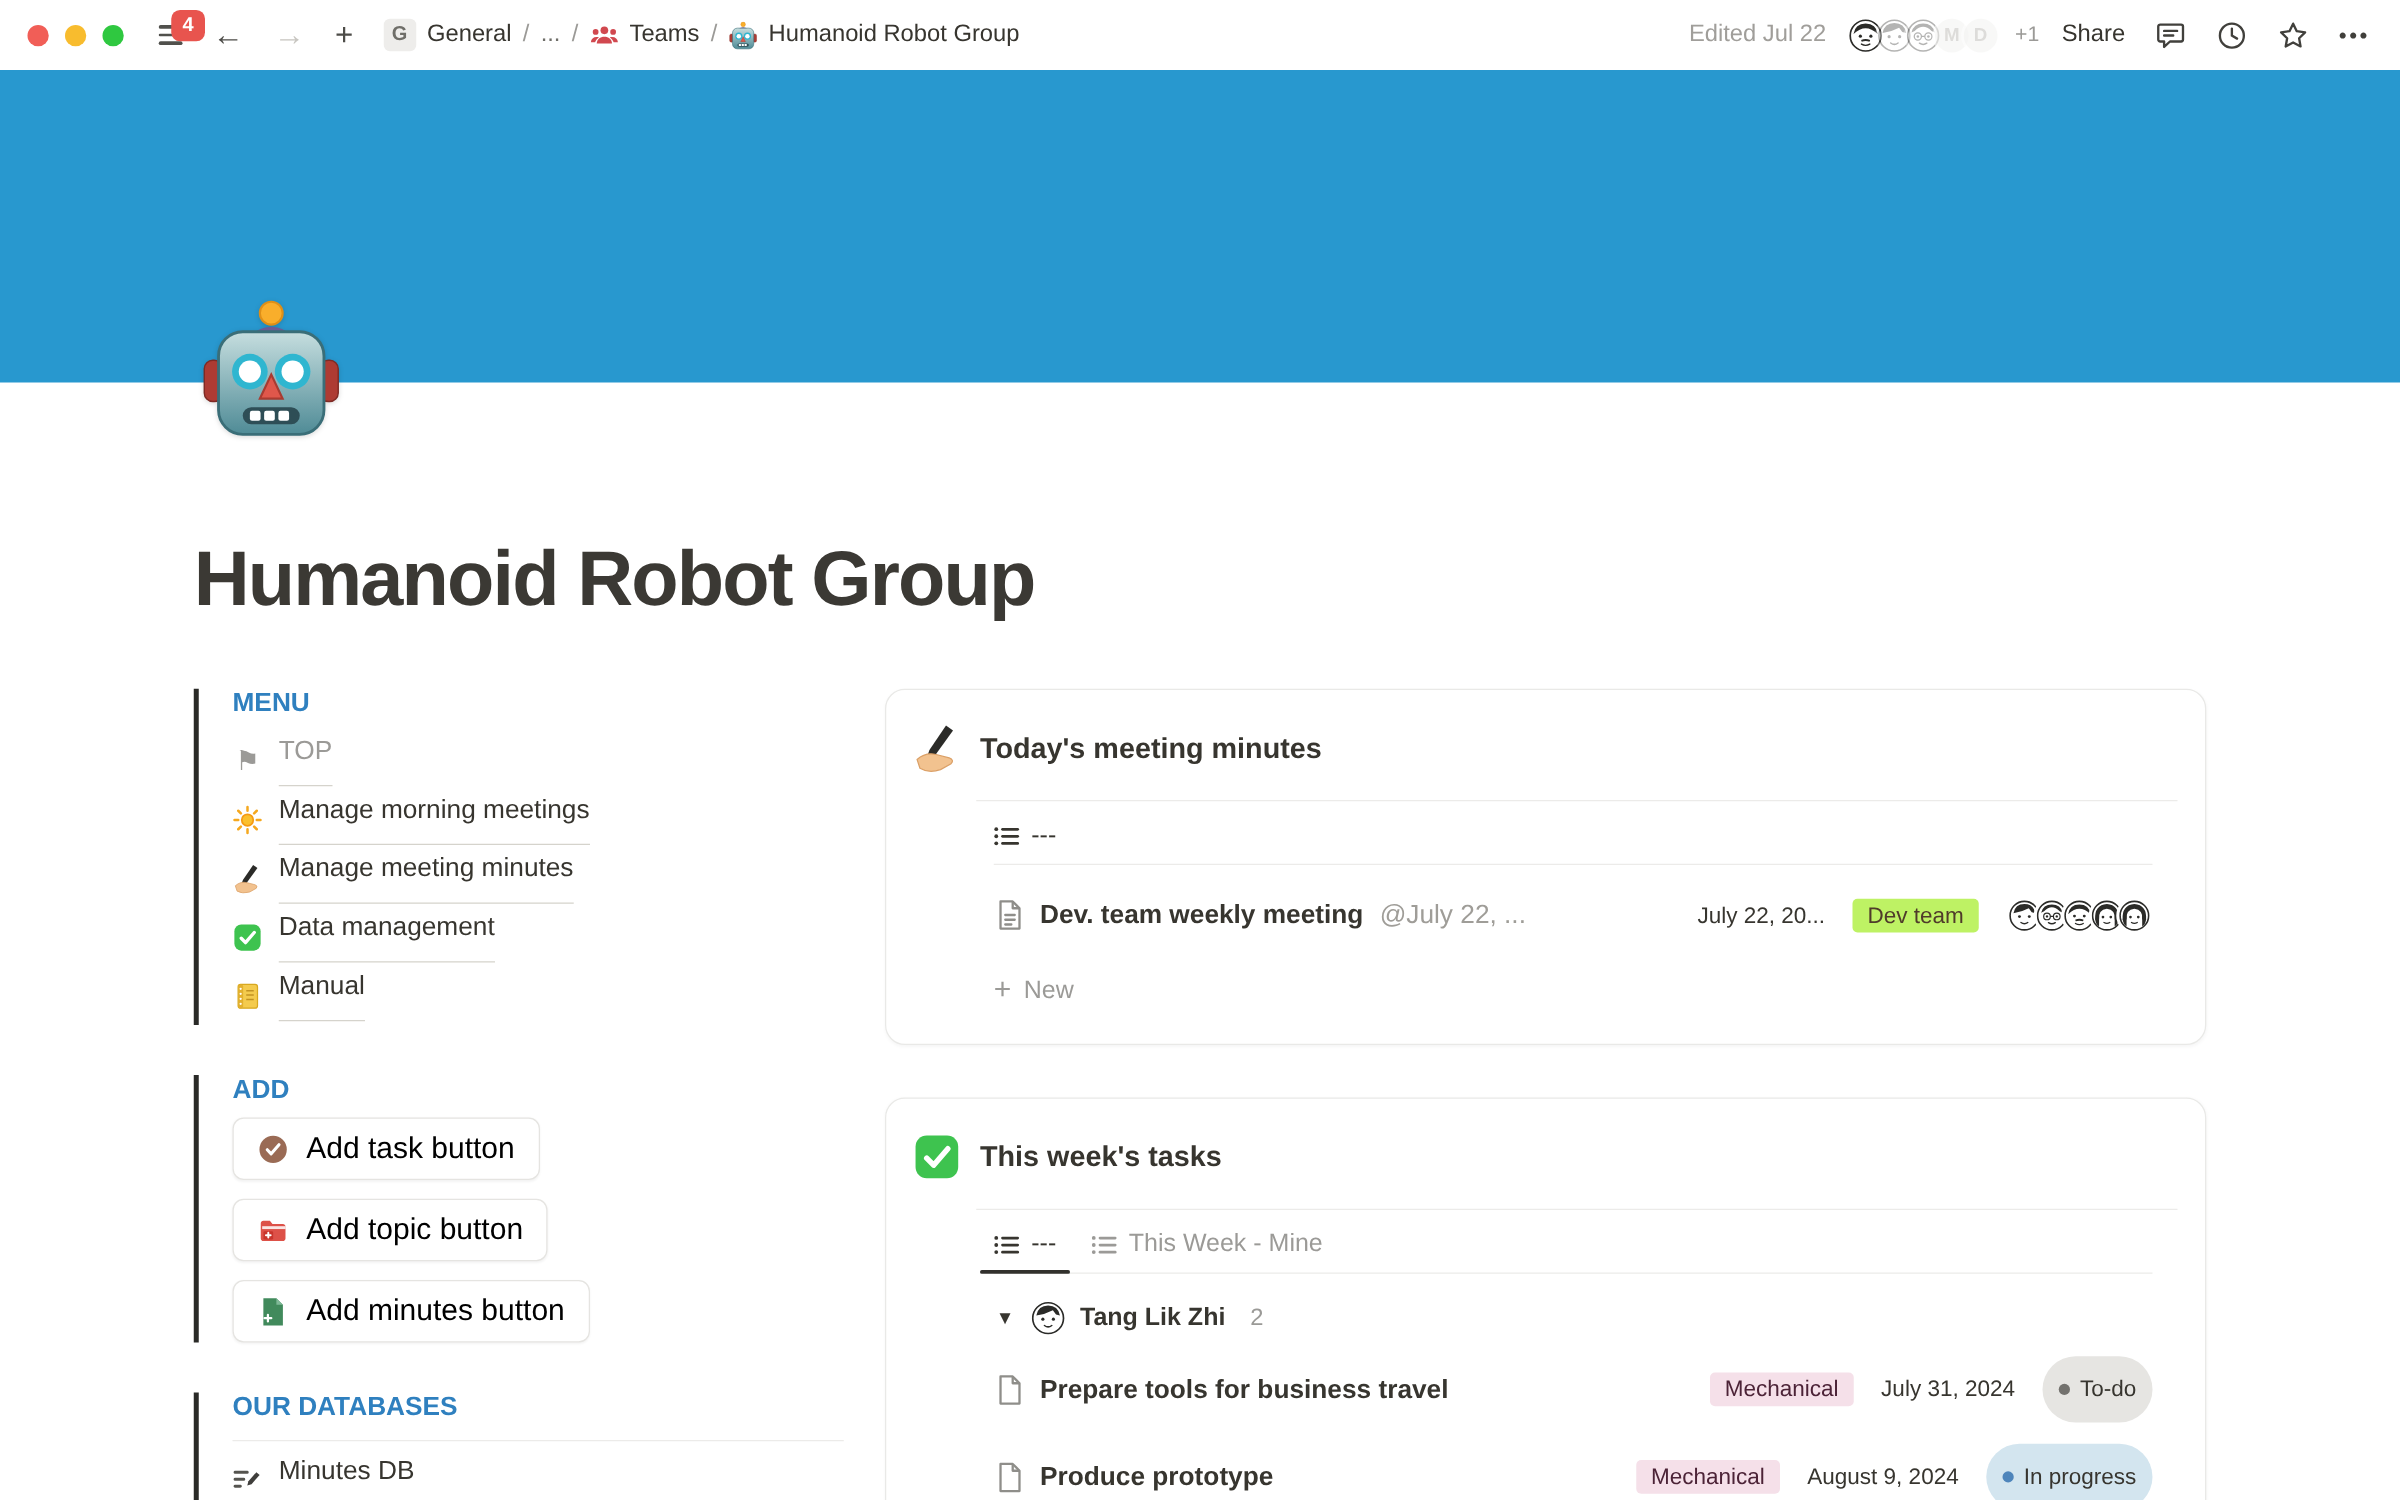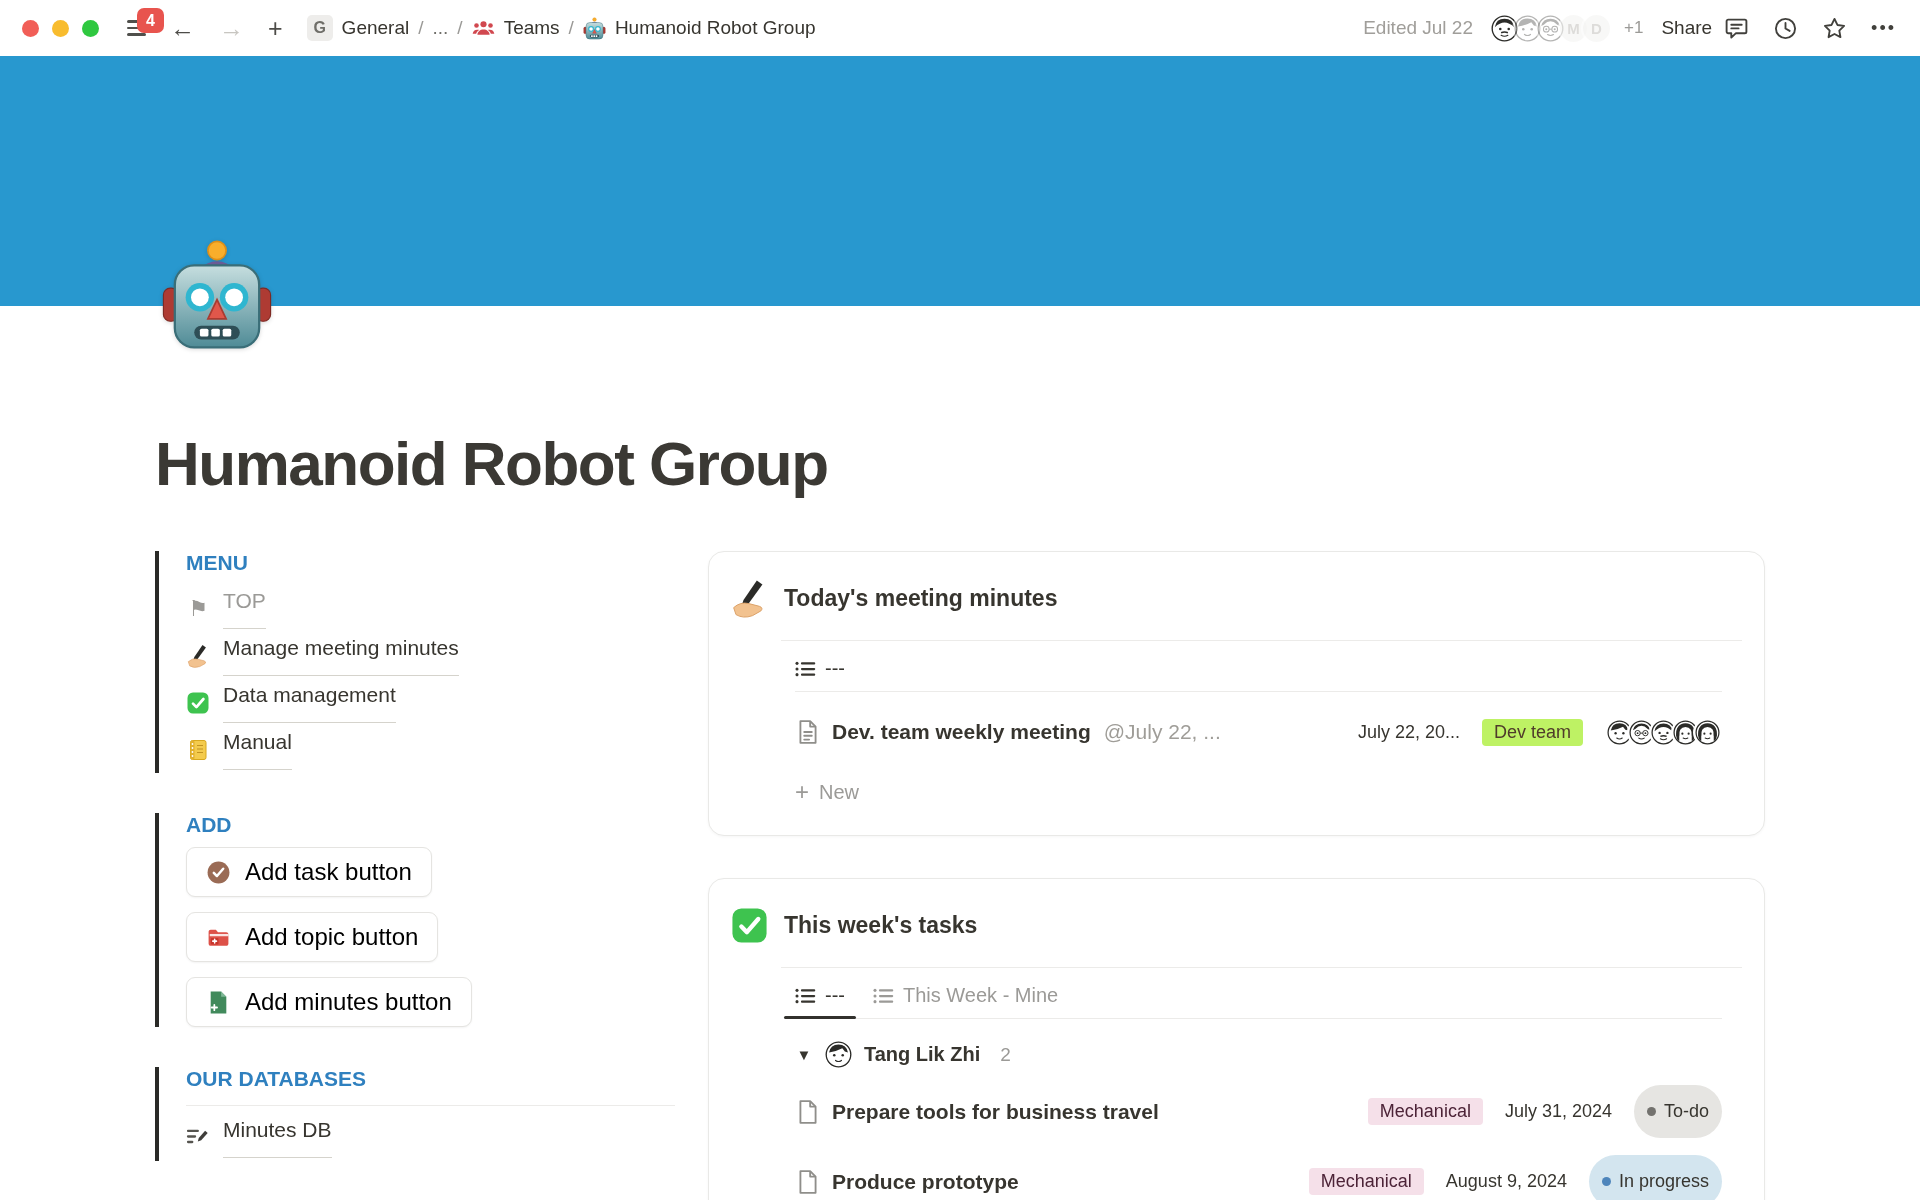--- a/index.html
+++ b/index.html
@@ -33,21 +33,21 @@
   .teams-red { color: #D1484F; }
   .topbar-spacer { flex: 1; }
   .edited { color: #A09E9A; font-size: 19px; margin-right: 16px; white-space: nowrap; }
   .avstack { display: flex; margin-right: 12px; }
   .av { width: 31px; height: 31px; border-radius: 50%; border: 2px solid #fff; background: #fff; margin-left: -8px; display: flex; align-items: center; justify-content: center; }
   .av:first-child { margin-left: 0; }
   .av svg { width: 100%; height: 100%; }
   .av.faded { opacity: .35; }
   .av.letter { background: #F4F4F2; color: #C3C1BC; font-size: 15px; font-weight: bold; opacity: .55; }
   .overflow-count { color: #9B9A97; font-size: 17px; margin-right: 18px; }
-  .share { font-size: 19px; margin-right: 12px; cursor: pointer; }
+  .share { font-size: 19px; margin-right: 24px; cursor: pointer; }
   .tb-icon { width: 25px; height: 25px; color: #41403C; margin-right: 24px; cursor: pointer; }
   .tb-icon svg { width: 100%; height: 100%; }
   .more-dots { font-size: 18px; letter-spacing: 2px; color: #41403C; cursor: pointer; margin-right: 2px; }
 
   
   .cover { height: 250px; background: #2898CF; }
   .page-icon { position: absolute; left: 160px; top: 238px; width: 114px; height: 114px; cursor: pointer; z-index: 4; }
   .page-icon svg { width: 100%; height: 100%; filter: drop-shadow(0 1px 2px rgba(0,0,0,.15)); }
 
   
@@ -341,20 +341,28 @@
     <div class="left-col">
 
       <section class="block">
         <div class="block-heading">MENU</div>
         <div class="menu-item dim">
           <span class="mi-icon flag-glyph">⚑</span>
           <span class="mi-label">TOP</span>
         </div>
         <div class="menu-item">
           <span class="mi-icon">
+              <svg viewBox="0 0 24 24">
+                <use href="#i-sun"></use>
+              </svg>
+            </span>
+          <span class="mi-label">Manage morning meetings</span>
+        </div>
+        <div class="menu-item">
+          <span class="mi-icon">
               <svg viewBox="0 0 32 32">
                 <use href="#i-write"></use>
               </svg>
             </span>
           <span class="mi-label">Manage meeting minutes</span>
         </div>
         <div class="menu-item">
           <span class="mi-icon">
               <svg viewBox="0 0 24 24">
                 <use href="#i-check-green"></use>

